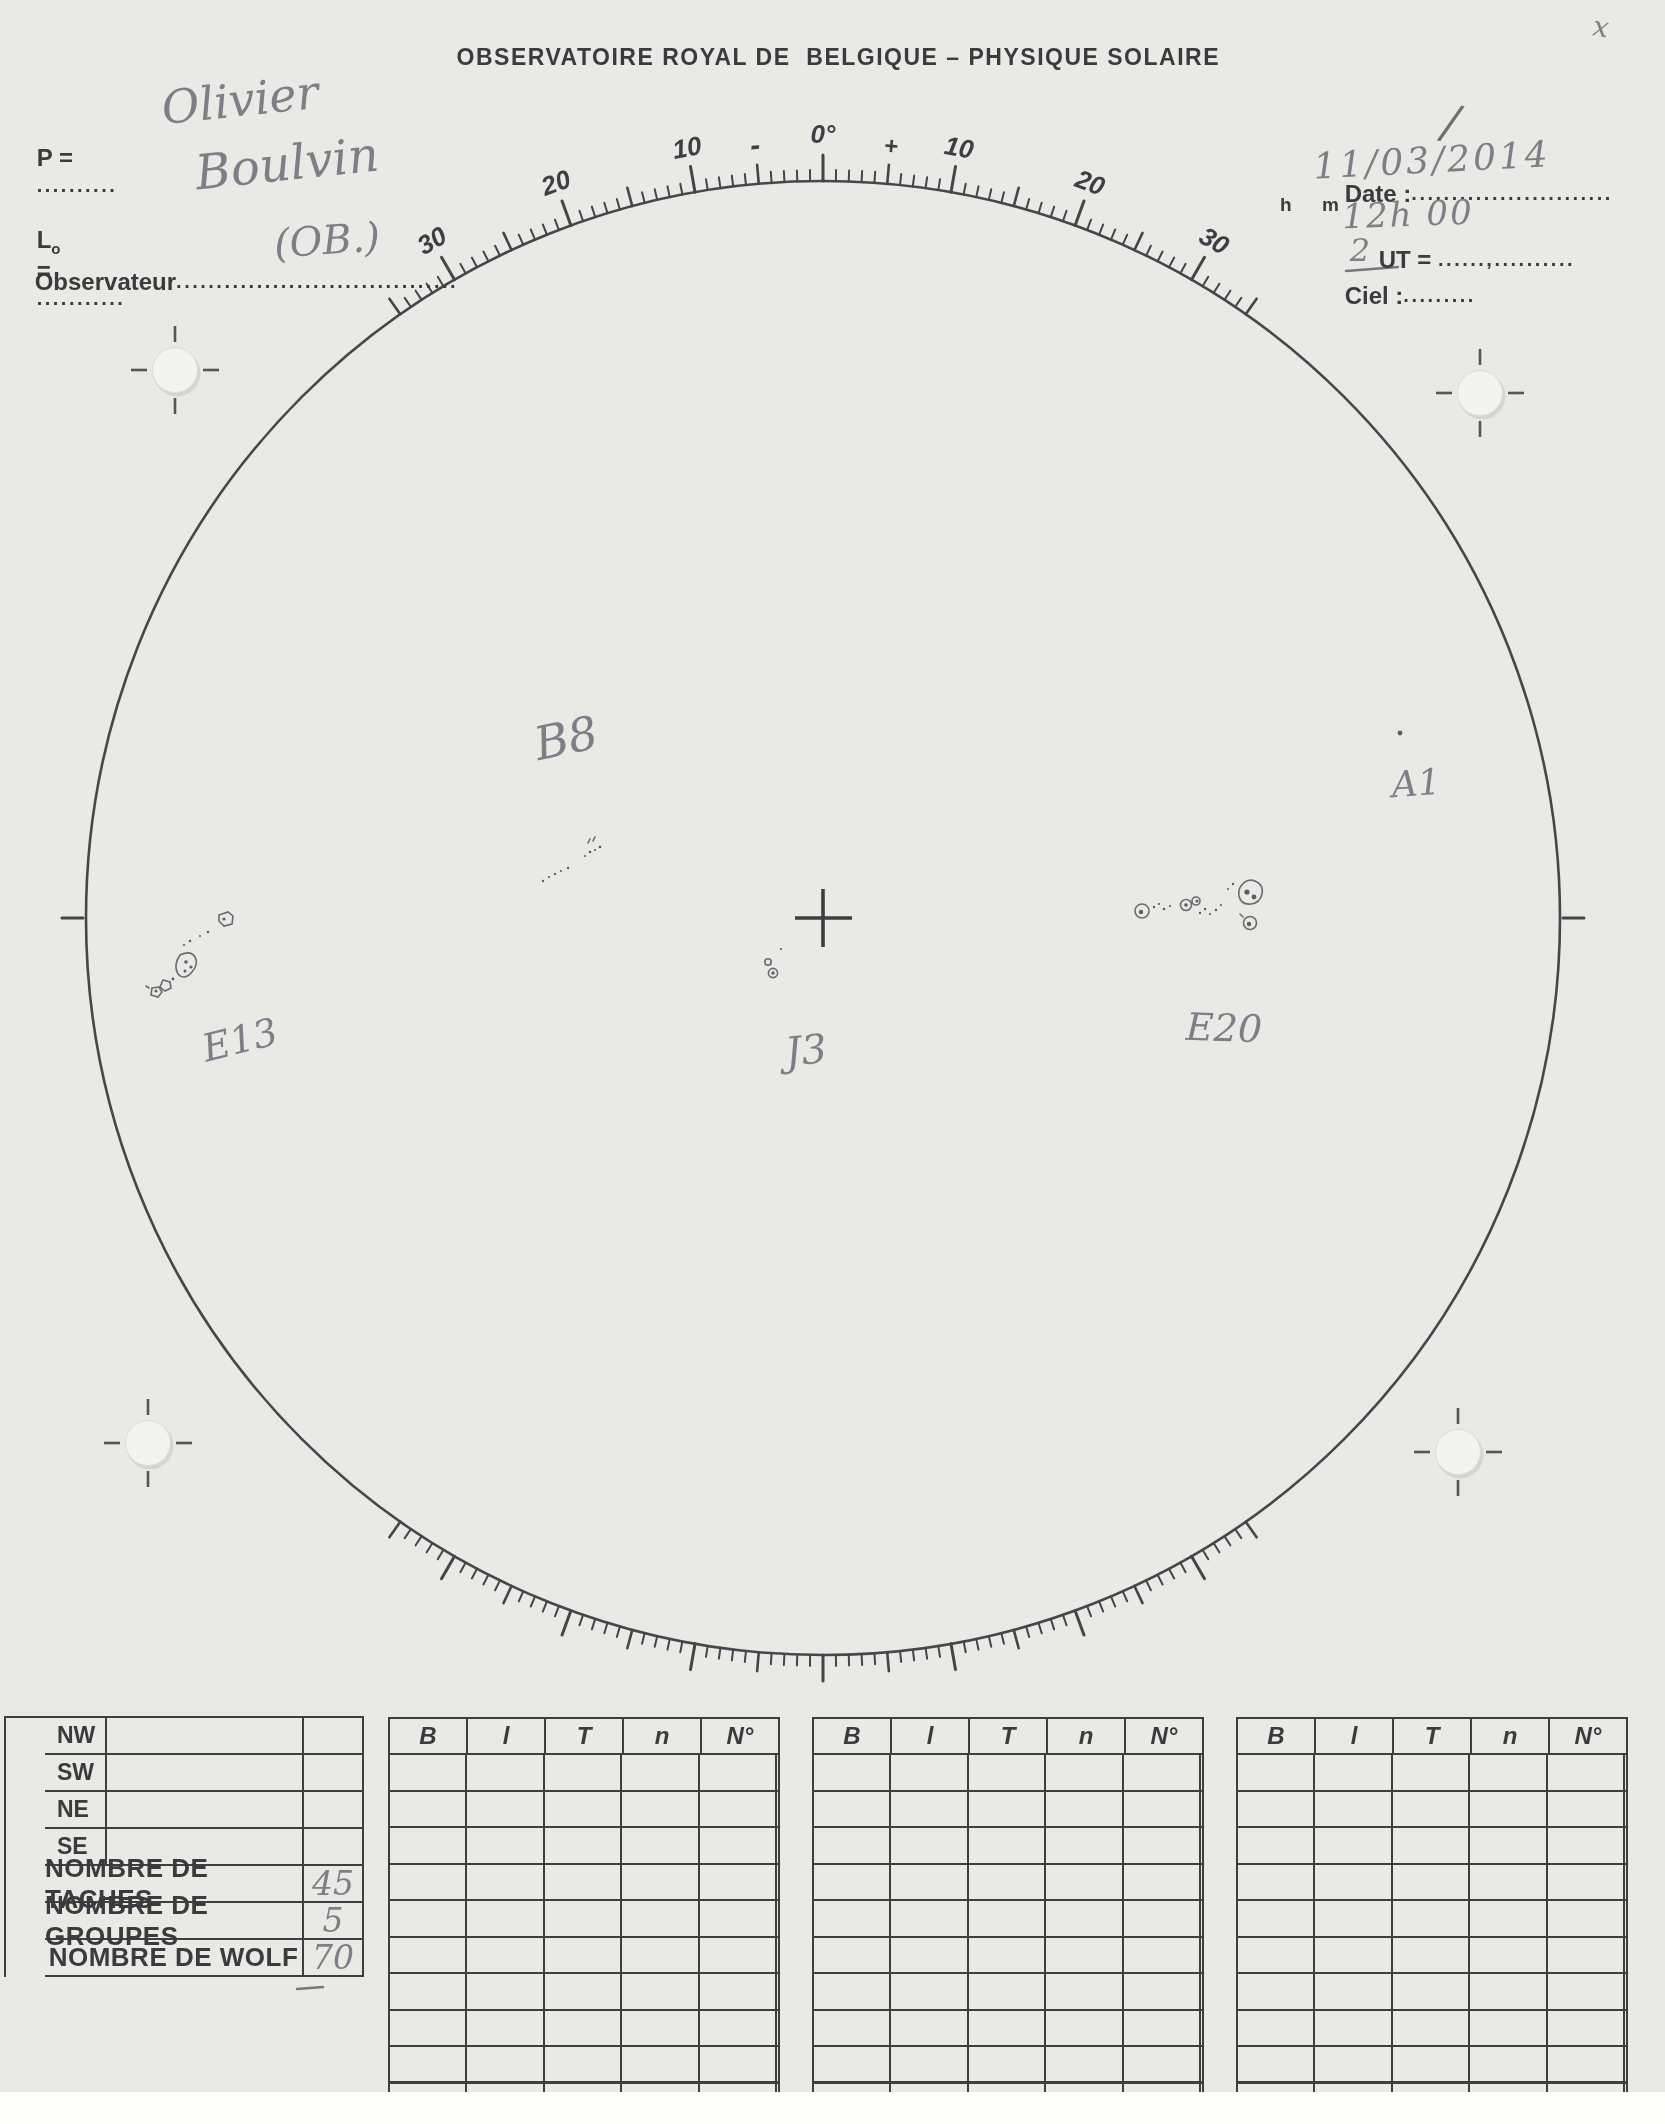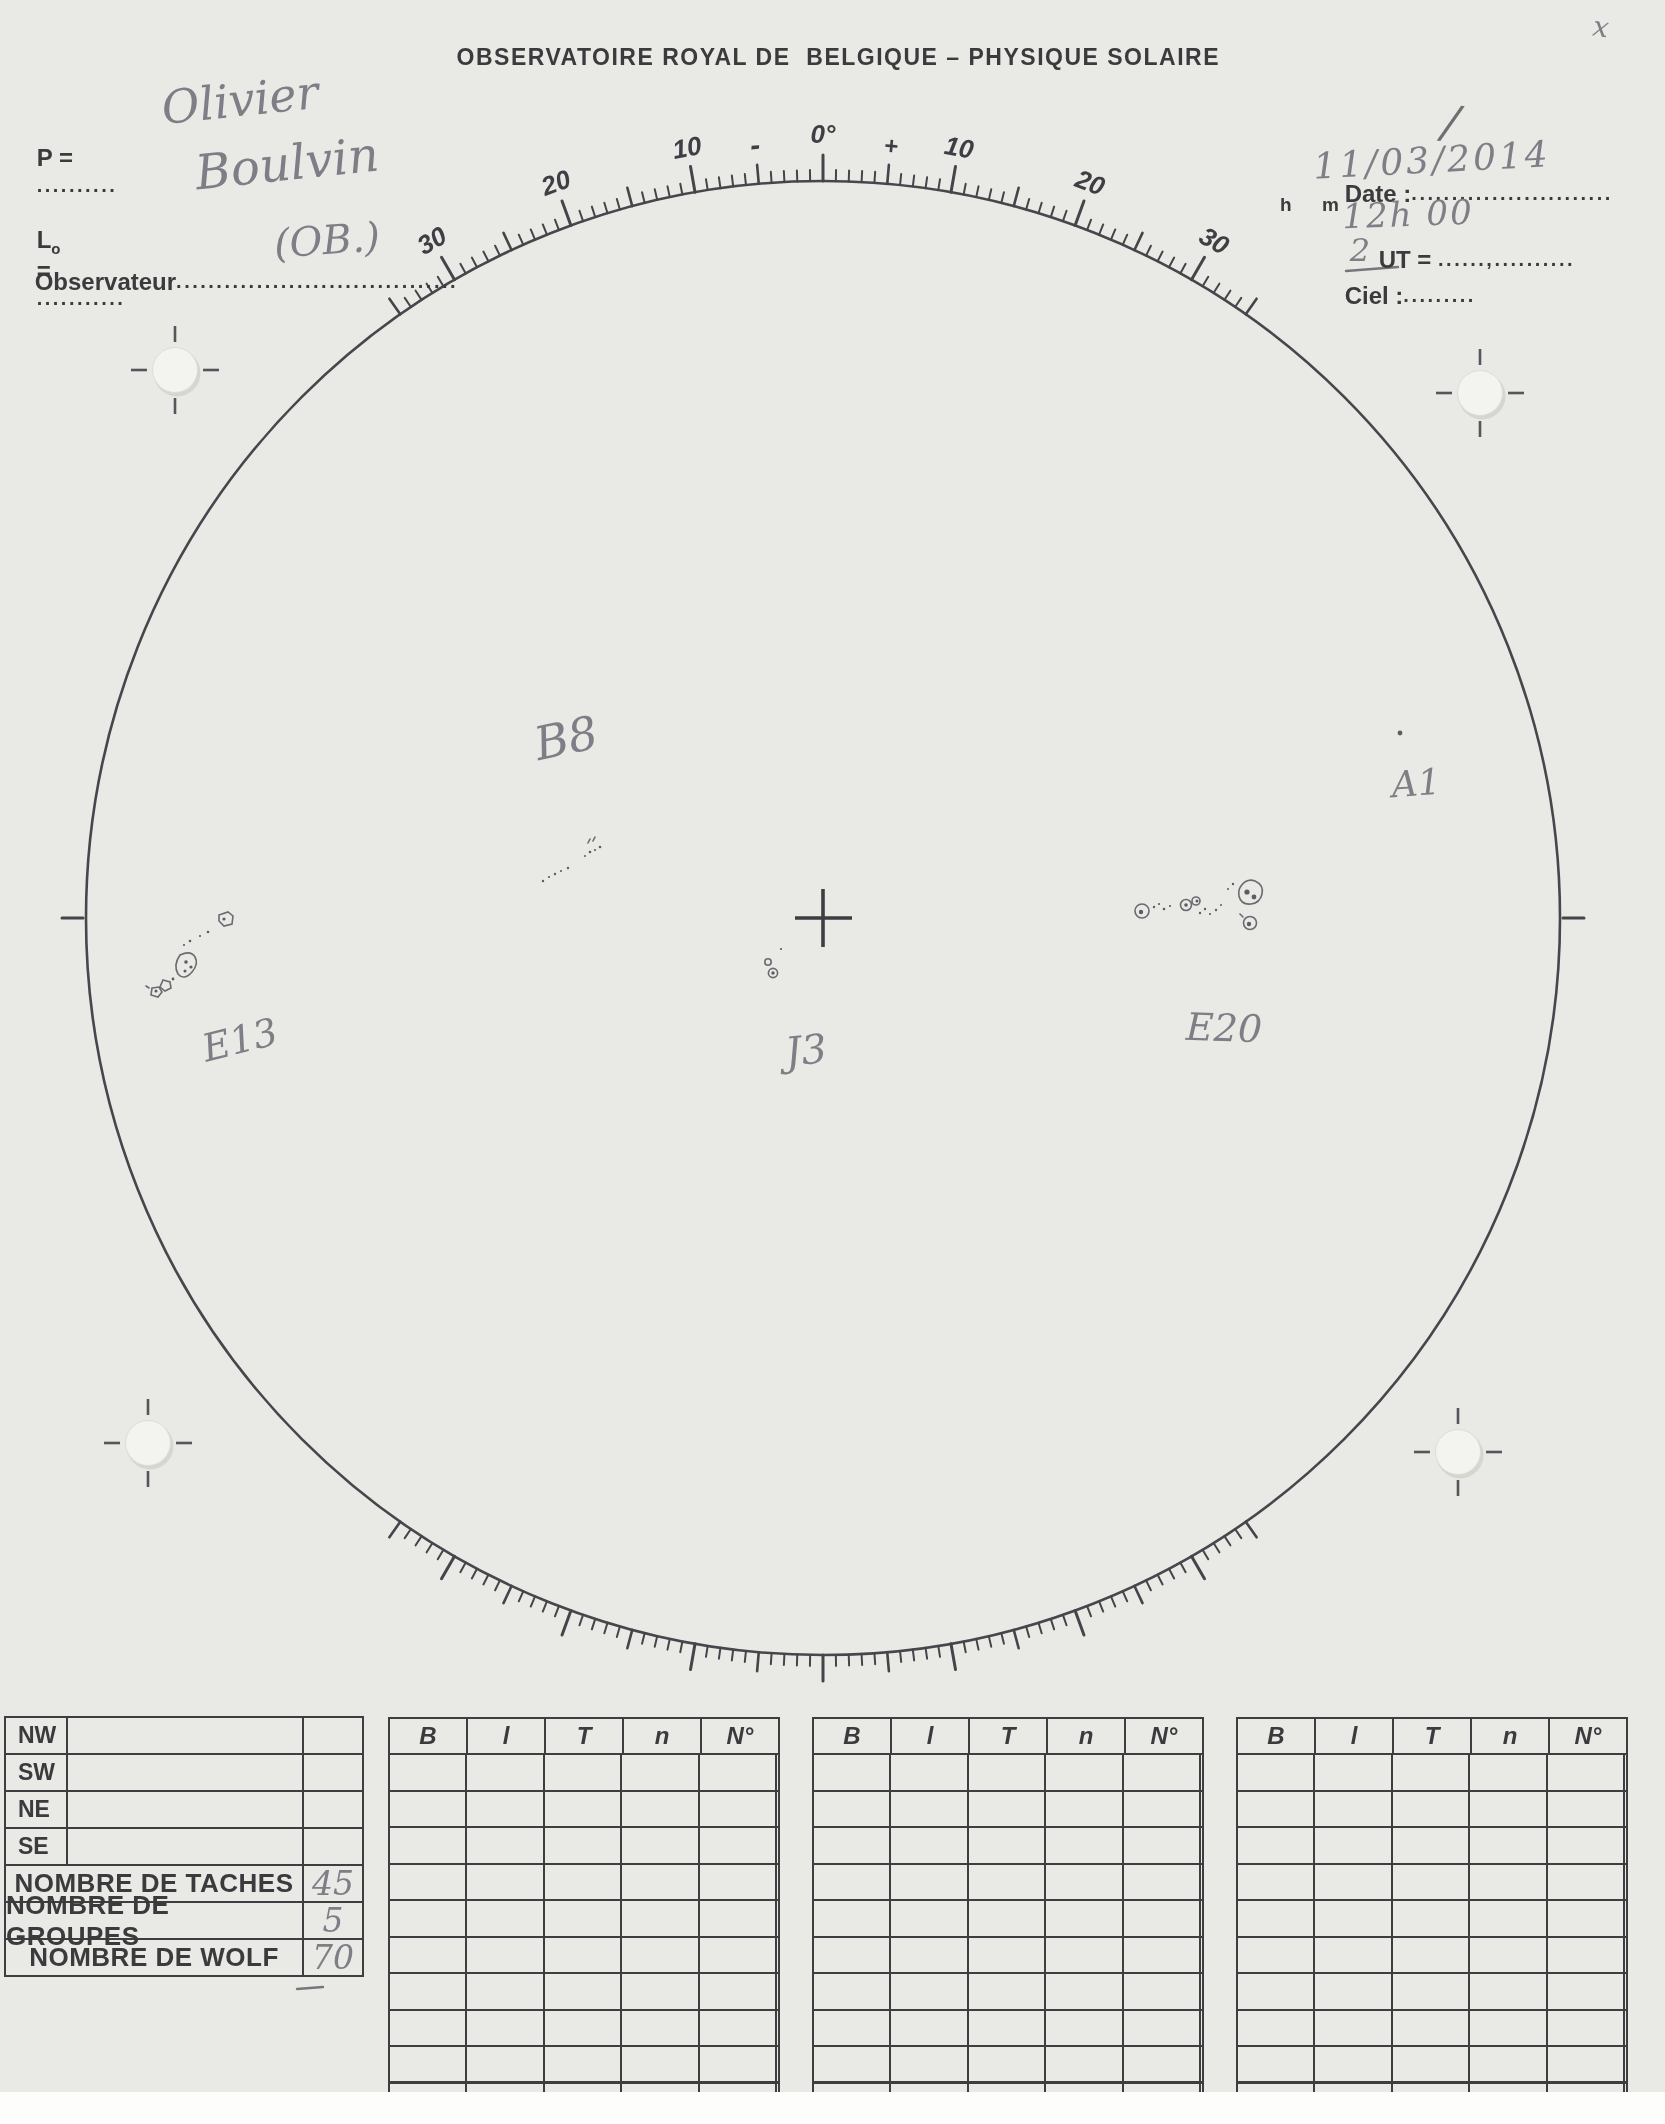--- a/index.html
+++ b/index.html
@@ -21,21 +21,21 @@
   
   .pencil{position:absolute;z-index:3;color:#7e7e86;
           font-family:"DejaVu Serif",serif;font-style:italic;white-space:pre;}
 
   
   .snum{position:absolute;z-index:2;font-size:26px;font-weight:700;font-style:italic;
         color:#3e3e44;white-space:pre;}
 
   
   .sumtable{position:absolute;left:4px;top:1716px;width:360px;z-index:2;
-            border:2.5px solid #3e3e40;border-bottom:none;box-sizing:border-box;}
+            border:2.5px solid #3e3e40;border-bottom:none;box-sizing:border-box;padding-left:39px;}
   .srow{display:flex;height:37px;border-bottom:2.5px solid #3e3e40;box-sizing:border-box;}
   .srow>div{box-sizing:border-box;}
   .dirc{width:62px;border-right:2.5px solid #3e3e40;display:flex;align-items:center;
         padding-left:12px;font-size:23px;font-weight:700;color:#3b3b3e;}
   .midc{flex:1;border-right:2.5px solid #3e3e40;}
   .rightc{width:58px;}
   .lblc{flex:1;display:flex;align-items:center;justify-content:center;
         font-size:26px;font-weight:700;letter-spacing:0.5px;color:#3b3b3e;
         border-right:2.5px solid #3e3e40;}
   .valc{width:58px;display:flex;align-items:center;justify-content:center;border-radius:6px;}

